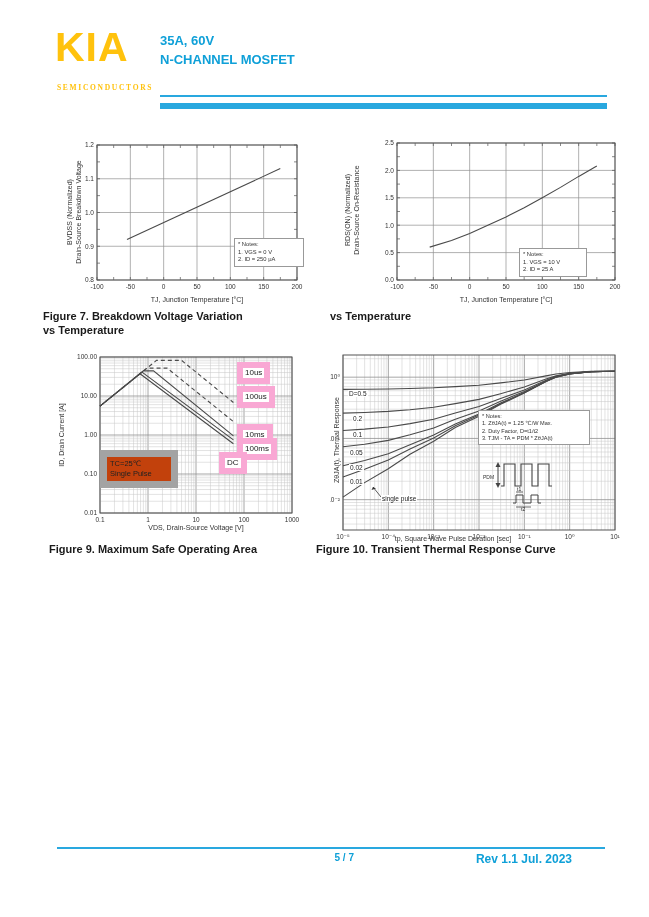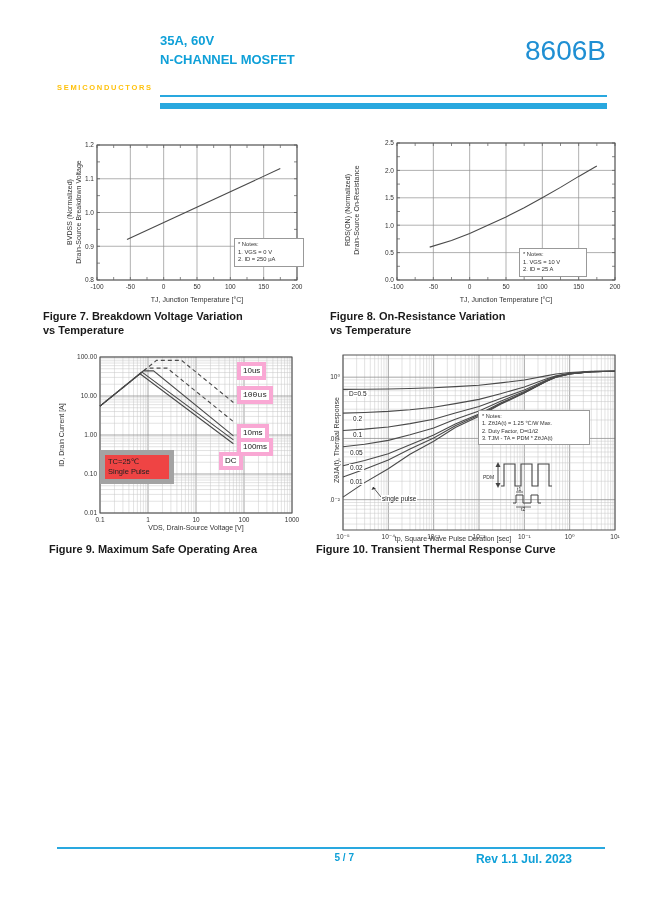--- a/index.html
+++ b/index.html
@@ -1,21 +1,21 @@
 <!DOCTYPE html>
 <html><head>
 <meta charset="utf-8">
 <style>
   html,body{margin:0;padding:0;background:#e8e8e8;}
   .page{position:relative;width:649px;height:917px;background:#ffffff;overflow:hidden;
         font-family:"Liberation Sans","DejaVu Sans",sans-serif;color:#222;}
   .abs{position:absolute;}
   
   .logo{left:55px;top:27px;font-size:41px;font-weight:bold;letter-spacing:1px;color:#FFC20D;line-height:1;}
-  .logo-sub{left:57px;top:83px;font-size:7.5px;font-weight:bold;letter-spacing:1.7px;color:#FFC20D;}
+  .logo-sub{left:57px;top:83px;font-size:7.5px;font-weight:bold;letter-spacing:1.7px;color:#FFC20D;font-family:Liberation Serif, serif;}
   .rating{left:160px;top:33px;font-size:13px;font-weight:bold;color:#0FA0D8;}
   .device{left:160px;top:52px;font-size:13px;font-weight:bold;color:#0FA0D8;}
   .part{left:440px;top:37px;width:166px;text-align:right;font-size:28px;color:#1F8FD3;line-height:1;}
   .hline-thin{left:160px;top:95px;width:447px;height:2px;background:#29A8DF;}
   .hline-thick{left:160px;top:103px;width:447px;height:6px;background:#29A8DF;}
   
   .fline{left:57px;top:847px;width:548px;height:2px;background:#29A8DF;}
   .fpage{left:266px;top:852px;width:88px;text-align:right;font-size:10px;font-weight:bold;color:#0FA0D8;}
   .frev{left:468px;top:852px;width:112px;text-align:center;font-size:12px;font-weight:bold;color:#0FA0D8;}
   
@@ -32,34 +32,34 @@
   .xl9{left:86px;top:524px;width:220px;}
   .xl10{left:343px;top:535px;width:220px;}
   .yl7{left:-11px;top:203px;width:170px;height:18px;}
   .yl8{left:267px;top:201px;width:170px;height:18px;}
   .yl9{left:-13px;top:430px;width:150px;height:10px;}
   .yl10{left:257px;top:435px;width:160px;height:10px;}
   .notes{border:1px solid #999;background:#fff;font-size:5.8px;line-height:1.3;padding:2px 3px;color:#333;}
   .n7{left:234px;top:238px;width:62px;}
   .n8{left:519px;top:248px;width:60px;}
   .n10{left:478px;top:410px;width:104px;font-size:5.6px;}
-  .clabel{background:#fff;border:4px solid #f9a8d4;padding:0 2px;font-size:8px;color:#222;line-height:1.2;}
+  .clabel{background:#fff;border:6px solid #f9a8d4;padding:0 2px;font-size:8px;color:#222;line-height:1.2;}
   .clabel10{background:#fff;padding:0 1px;font-size:6.5px;color:#222;line-height:1.1;}
-  .ann9{left:100px;top:450px;width:58px;border:5px solid #a3a3a3;background:#ef4444;font-size:7.5px;line-height:1.3;padding:2px 3px;color:#222;}
+  .ann9{left:100px;top:450px;width:58px;border:7px solid #a3a3a3;background:#c2410c;font-size:7.5px;line-height:1.3;padding:2px 3px;color:#222;}
   .inset-svg text{font-size:5px;}
 </style>
 </head>
 <body>
 
 <div class="page">
 
+  <div class="abs logo">KIA</div>
   <div class="abs logo-sub">SEMICONDUCTORS</div>
   <div class="abs rating">35A, 60V</div>
   <div class="abs device">N-CHANNEL MOSFET</div>
-  <div class="abs part">8606B</div>
   <div class="abs hline-thin"></div>
   <div class="abs hline-thick"></div>
 
   <svg id="svg-fig7" class="abs" style="left:50px;top:130px;" width="260" height="185">
       <g>
         <line x1="47" y1="15" x2="47" y2="150" stroke="#8f8f8f" stroke-width="0.7"></line>
         <line x1="80.33333333333333" y1="15" x2="80.33333333333333" y2="150" stroke="#8f8f8f" stroke-width="0.7"></line>
         <line x1="113.66666666666666" y1="15" x2="113.66666666666666" y2="150" stroke="#8f8f8f" stroke-width="0.7"></line>
         <line x1="147" y1="15" x2="147" y2="150" stroke="#8f8f8f" stroke-width="0.7"></line>
         <line x1="180.33333333333331" y1="15" x2="180.33333333333331" y2="150" stroke="#8f8f8f" stroke-width="0.7"></line>
@@ -229,21 +229,20 @@
     <div>* Notes:</div>
     <div>1. VGS = 10 V</div>
     <div>2. ID = 25 A</div>
   </div>
   <div class="abs axis-y yl8">
     <div>RDS(ON)  (Normalized)</div>
     <div>Drain-Source On-Resistance</div>
   </div>
   <div class="abs axis-x xl8">TJ, Junction Temperature [°C]</div>
   <div class="abs caption cap8">
-    <div>Figure 8. On-Resistance Variation</div>
     <div>vs Temperature</div>
   </div>
 
   <svg id="svg-fig9" class="abs" style="left:45px;top:350px;" width="270" height="190">
       <g>
         <line x1="69.4494397918711" y1="7" x2="69.4494397918711" y2="163" stroke="#c7c7c7" stroke-width="0.5"></line>
         <line x1="77.9018202265438" y1="7" x2="77.9018202265438" y2="163" stroke="#c7c7c7" stroke-width="0.5"></line>
         <line x1="83.8988795837422" y1="7" x2="83.8988795837422" y2="163" stroke="#c7c7c7" stroke-width="0.5"></line>
         <line x1="88.5505602081289" y1="7" x2="88.5505602081289" y2="163" stroke="#c7c7c7" stroke-width="0.5"></line>
         <line x1="92.3512600184149" y1="7" x2="92.3512600184149" y2="163" stroke="#c7c7c7" stroke-width="0.5"></line>
@@ -328,21 +327,21 @@
       <text x="151" y="172" text-anchor="middle">10</text>
       <text x="199" y="172" text-anchor="middle">100</text>
       <text x="247" y="172" text-anchor="middle">1000</text>
       <text x="52" y="9.3" text-anchor="end">100.00</text>
       <text x="52" y="48.3" text-anchor="end">10.00</text>
       <text x="52" y="87.3" text-anchor="end">1.00</text>
       <text x="52" y="126.3" text-anchor="end">0.10</text>
       <text x="52" y="165.3" text-anchor="end">0.01</text>
     </svg>
   <div class="abs clabel" style="left:237px;top:362px;">10us</div>
-  <div class="abs clabel" style="left:237px;top:386px;font-family:Liberation Mono, monospace;">100us</div>
+  <div class="abs clabel" style="left:237px;top:386px;">100us</div>
   <div class="abs clabel" style="left:237px;top:424px;">10ms</div>
   <div class="abs clabel" style="left:237px;top:438px;">100ms</div>
   <div class="abs clabel" style="left:219px;top:452px;">DC</div>
   <div class="abs ann9">
     <div>TC=25℃</div>
     <div>Single Pulse</div>
   </div>
   <div class="abs axis-y yl9">
     <div>ID, Drain Current [A]</div>
   </div>

